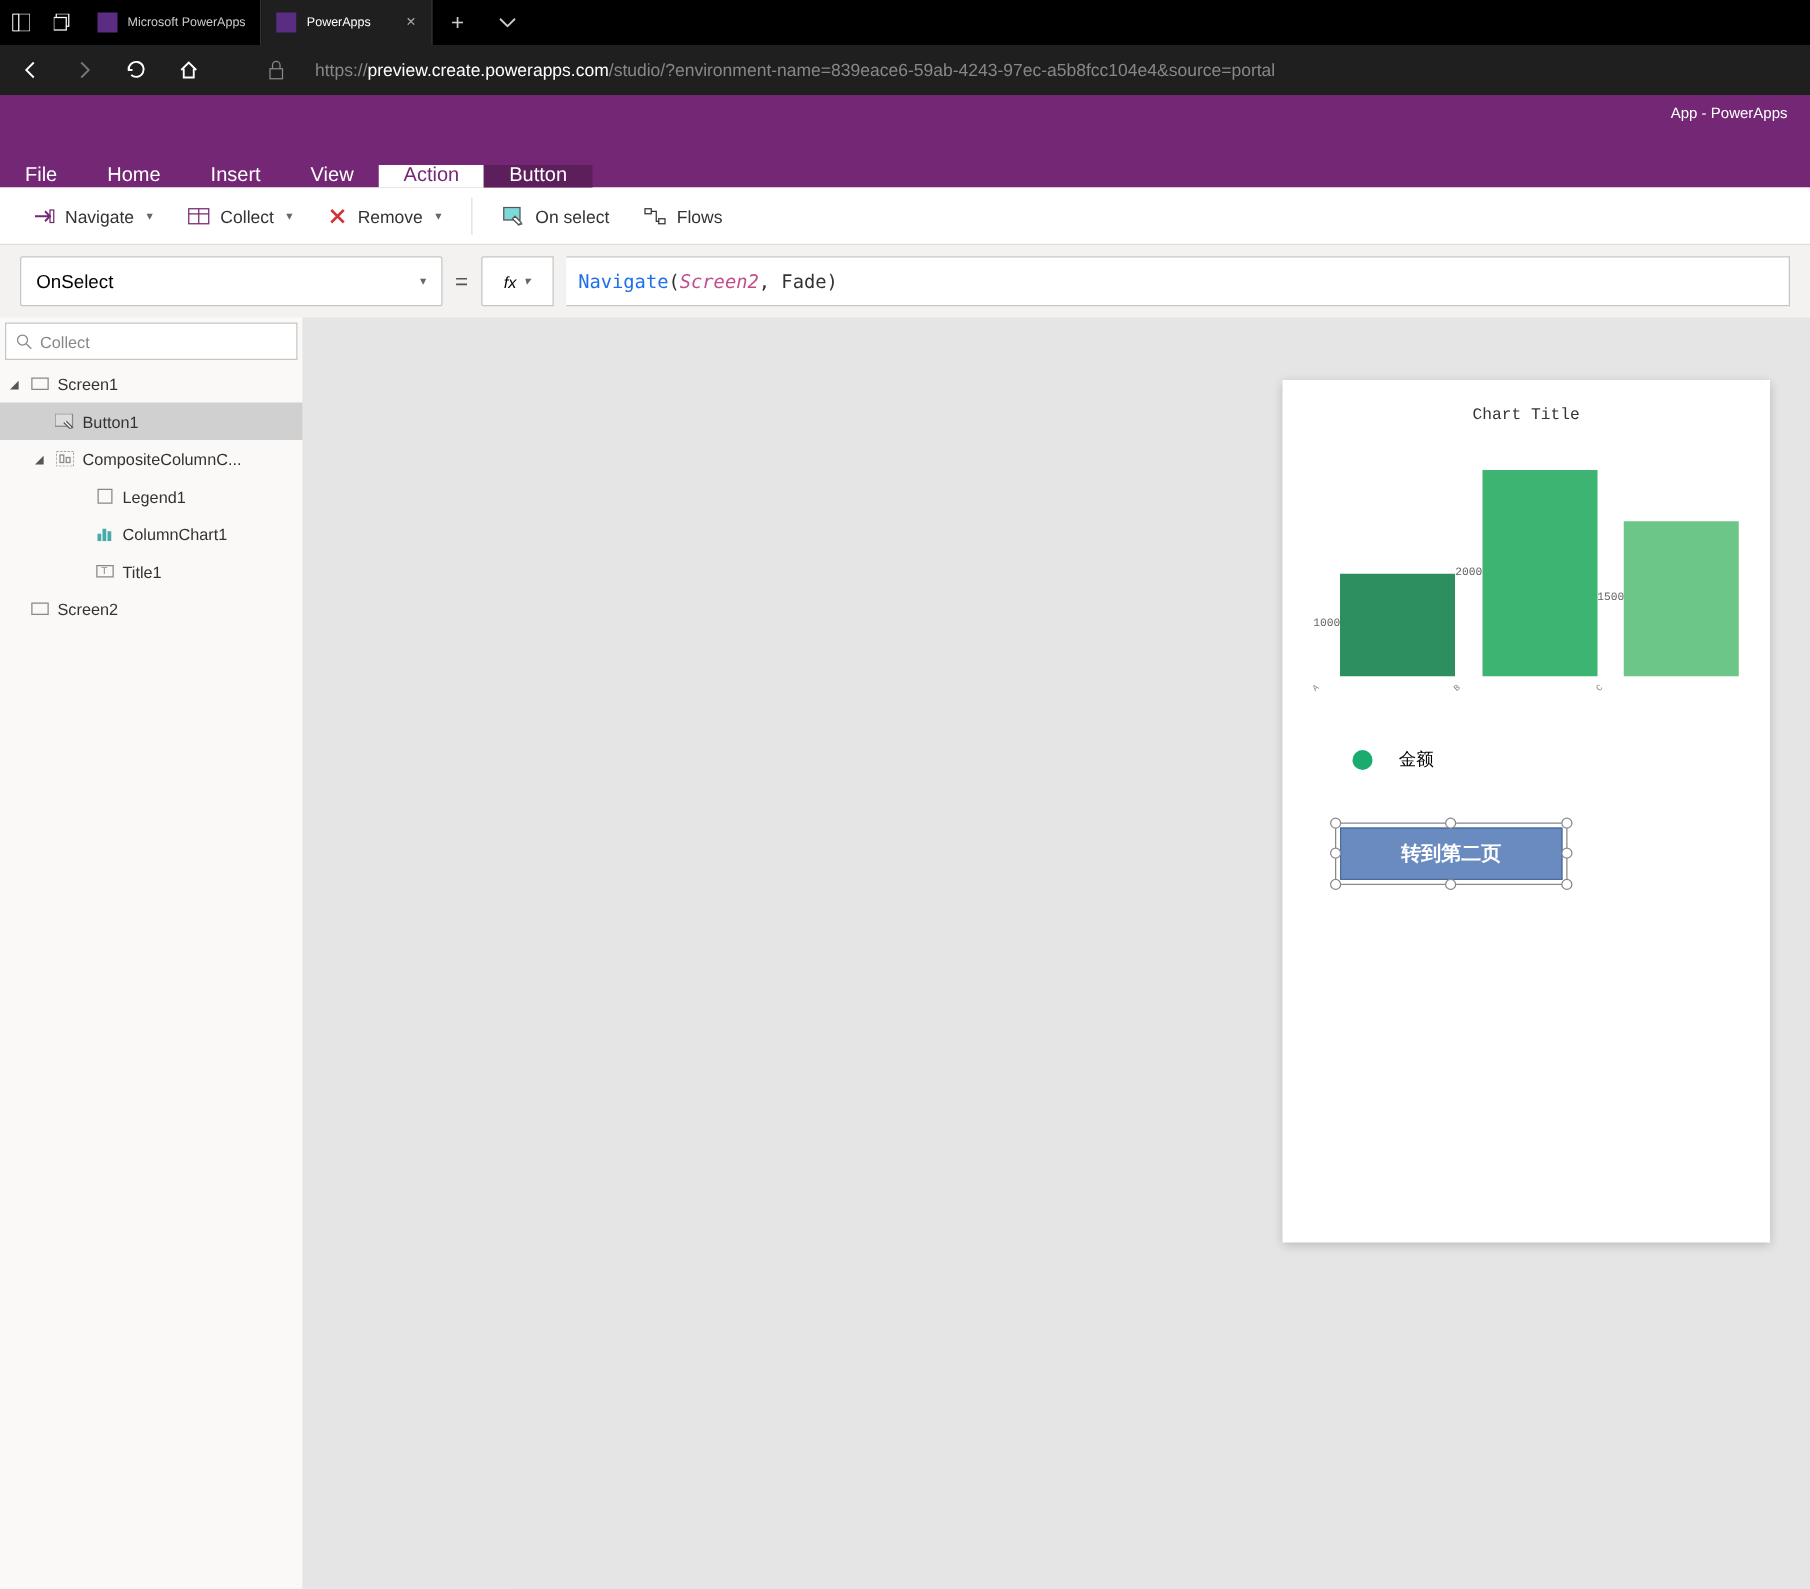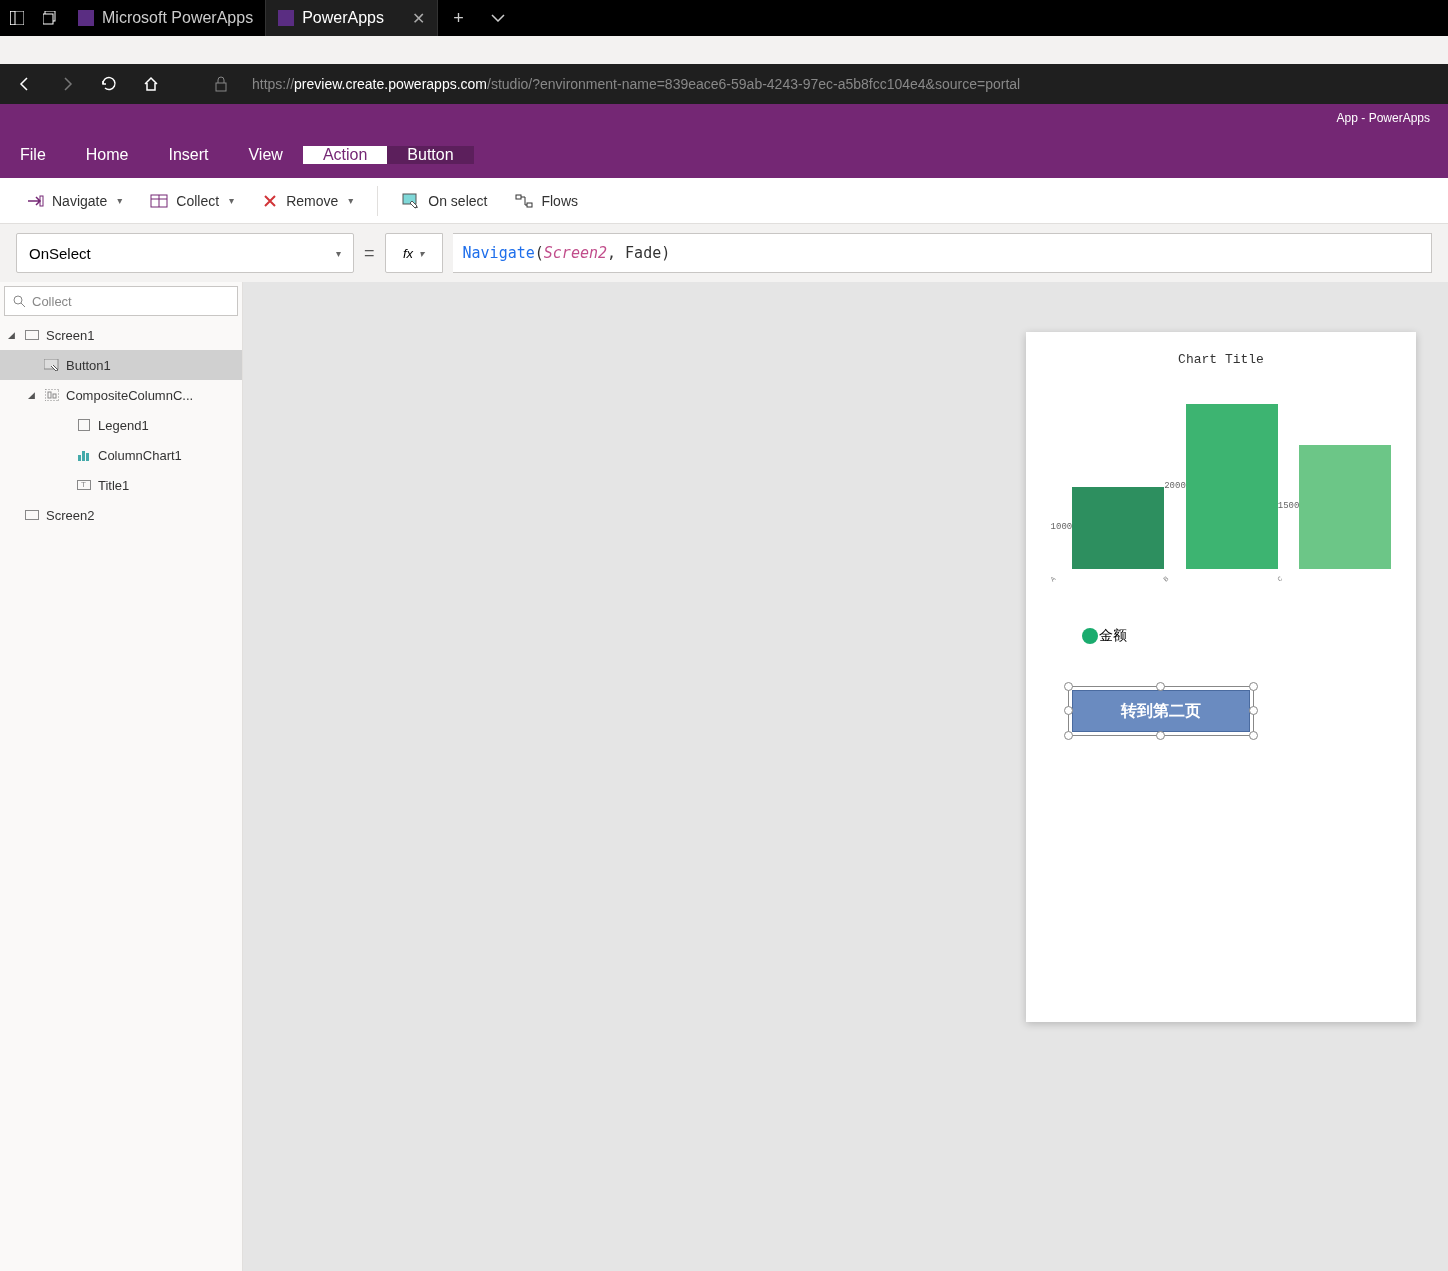--- a/index.html
+++ b/index.html
@@ -1,34 +1,34 @@
 <!DOCTYPE html>
 <html><head>
 <meta charset="utf-8">
 <style>
   * { box-sizing: border-box; margin: 0; padding: 0; }
   body { font-family: "Segoe UI", sans-serif; font-size: 13px; background: #f3f2f1; width: 1448px; height: 1271px; overflow: hidden; }
 
   
   .titlebar { background: #000; height: 36px; display: flex; align-items: stretch; }
   .tb-btn { width: 33px; display:flex; align-items:center; justify-content:center; color:#fff; }
-  .tab { display:flex; align-items:center; padding:0 12px; gap:8px; color:#ccc; font-size:16px; border-right:1px solid #333;}
+  .tab { display:flex; align-items:center; padding:0 12px; gap:8px; color:#ccc; font-size:10px; border-right:1px solid #333;}
   .tab.active { background:#1f1f1f; color:#fff; }
   .tab .close { margin-left:20px; color:#aaa;}
   .favicon { width:16px; height:16px; background:#5a2d82; display:inline-block;}
-  .addr { background:#1f1f1f; height:40px; display:flex; align-items:center; padding:0 6px; gap:4px;margin-top:28px;}
+  .addr { background:#1f1f1f; height:40px; display:flex; align-items:center; padding:0 6px; gap:4px;}
   .addr-btn { width:38px; height:40px; display:flex; align-items:center; justify-content:center; color:#fff; }
   .addr-btn.dim { color:#777; }
   .addr-url { color:#888; font-size:14px; margin-left:8px;}
   .addr-url .host { color:#fff; }
 
   
   .purple { background:#742774; color:#fff; }
   .apptitle { height:28px; display:flex; align-items:center; justify-content:flex-end; padding:0 18px; font-size:12px;}
-  .menu { display:flex; height:46px; align-items:center;}
+  .menu { display:flex; height:46px; align-items:flex-end;}
   .menu-item { padding:0 20px; display:flex; align-items:center; font-size:16px; color:#fff;}
   .menu-item.active { background:#fff; color:#742774;}
   .menu-item.contextual { background:#5c1f5c; }
 
   
   .ribbon { background:#fff; height:46px; display:flex; align-items:center; padding:0 14px; gap:4px; border-bottom:1px solid #e1dfdd;}
   .rib-btn { display:flex; align-items:center; gap:8px; padding:0 12px; height:100%; font-size:14px; color:#333; }
   .rib-sep { width:1px; height:30px; background:#e1dfdd; margin:0 8px;}
   .chev { font-size:10px; color:#666; margin-left:2px;}
 
@@ -62,21 +62,21 @@
   .canvas-center { position:absolute; top:50px; right:32px; }
   .phone { width:390px; height:690px; background:#fff; box-shadow:0 2px 8px rgba(0,0,0,.2); position:relative; padding:20px 16px;font-family:Liberation Mono, monospace;}
 
   .chart-title{text-align:center; font-size:13px; color:#333; margin-bottom:20px;}
   .chart-area{height:200px; position:relative; margin:0 20px;}
   .bars{position:absolute; bottom:18px; left:20px; right:20px; height:170px; display:flex; align-items:flex-end; justify-content:center; gap:0;}
   .bar-wrap{flex:1; display:flex; flex-direction:row; align-items:center; position:relative;}
   .bar-label{font-size:9px; color:#666; margin-bottom:2px;}
   .bar{width:92px;}
   .xtick{font-size:7px; color:#888; position:absolute; bottom:-14px; transform:rotate(-40deg);}
-  .legend{display:flex; align-items:center; gap:1px; margin:40px 0 0 40px; font-size:14px;}
+  .legend{display:flex; align-items:center; gap:21px; margin:40px 0 0 40px; font-size:14px;}
   .legend-dot{width:16px;height:16px;border-radius:50%;background:#1aab6e;}
 
   .selected-btn{position:absolute; top:358px; left:46px; width:178px; height:42px;}
   .sel-handles{position:absolute; inset:-4px; border:1px solid #888;}
   .handle{position:absolute;width:9px;height:9px;border:1px solid #888;background:#fff;border-radius:50%;}
   .h-nw{top:-5px;left:-5px;} .h-n{top:-5px;left:calc(50% - 5px);} .h-ne{top:-5px;right:-5px;}
   .h-w{top:calc(50% - 5px);left:-5px;} .h-e{top:calc(50% - 5px);right:-5px;}
   .h-sw{bottom:-5px;left:-5px;} .h-s{bottom:-5px;left:calc(50% - 5px);} .h-se{bottom:-5px;right:-5px;}
   .pa-button{width:100%;height:100%;background:#6a8bc0;color:#fff;font-weight:bold;font-size:16px;display:flex;align-items:center;justify-content:center;border:1px solid #4a6ba0;}
 

